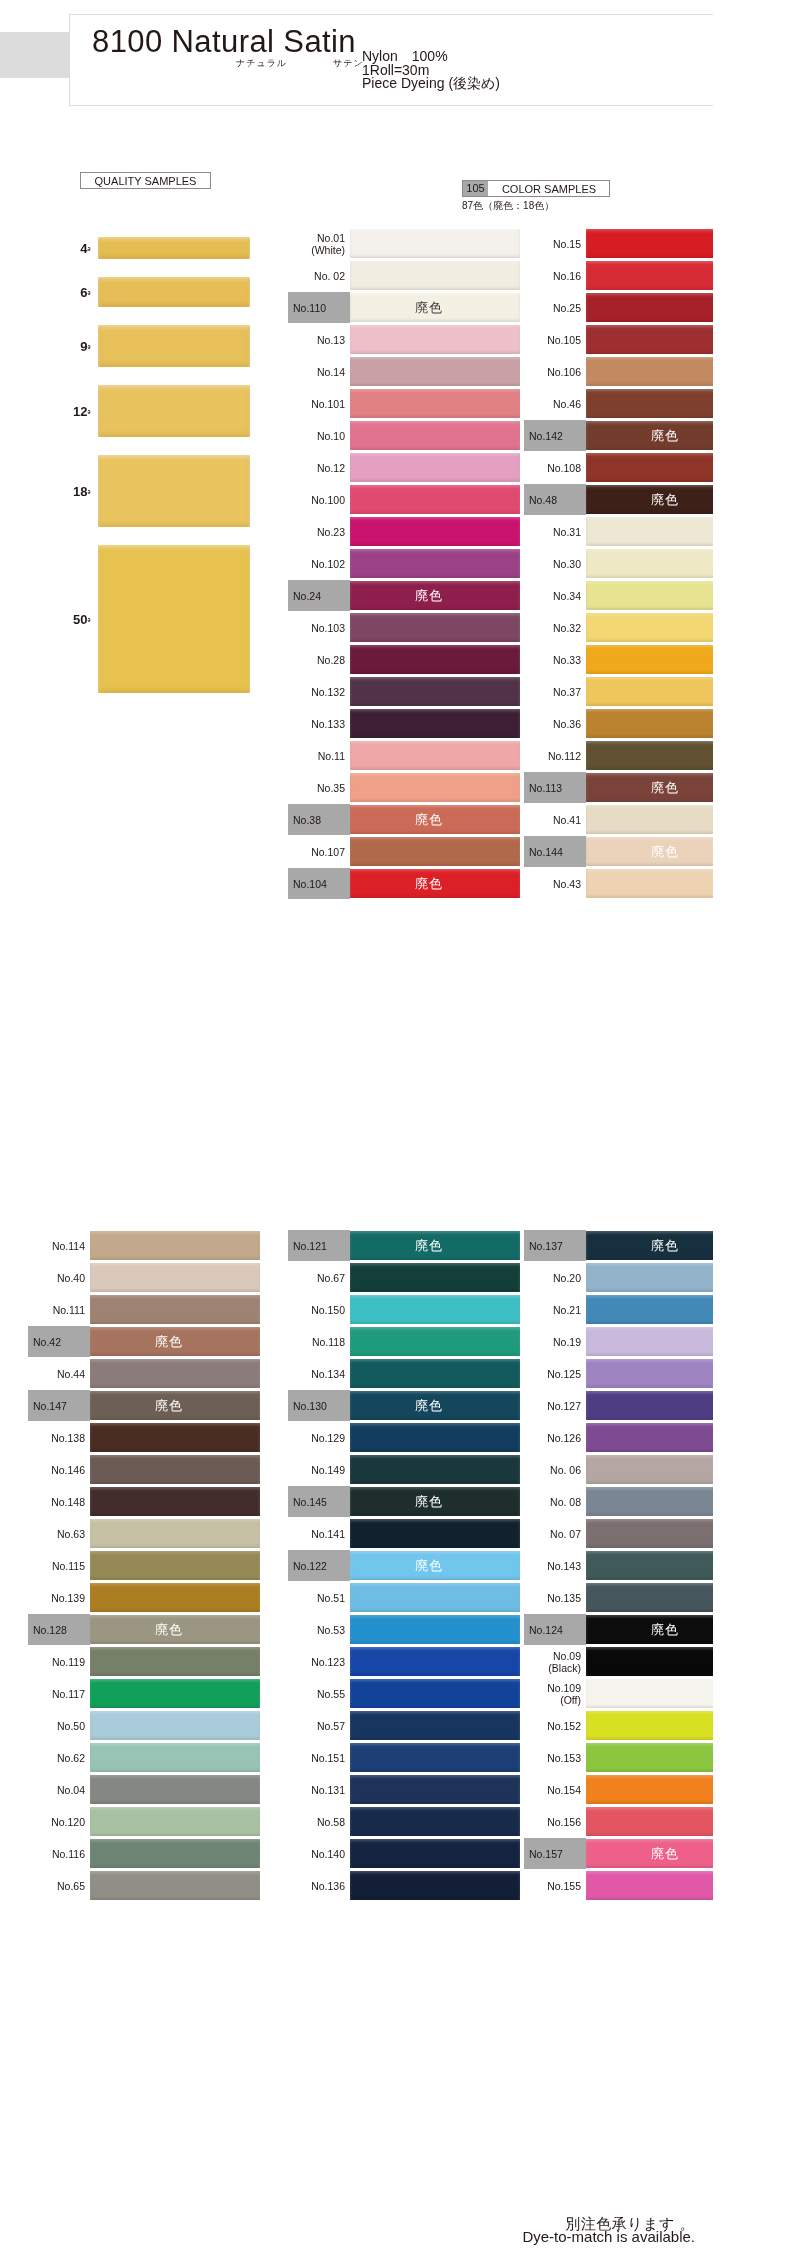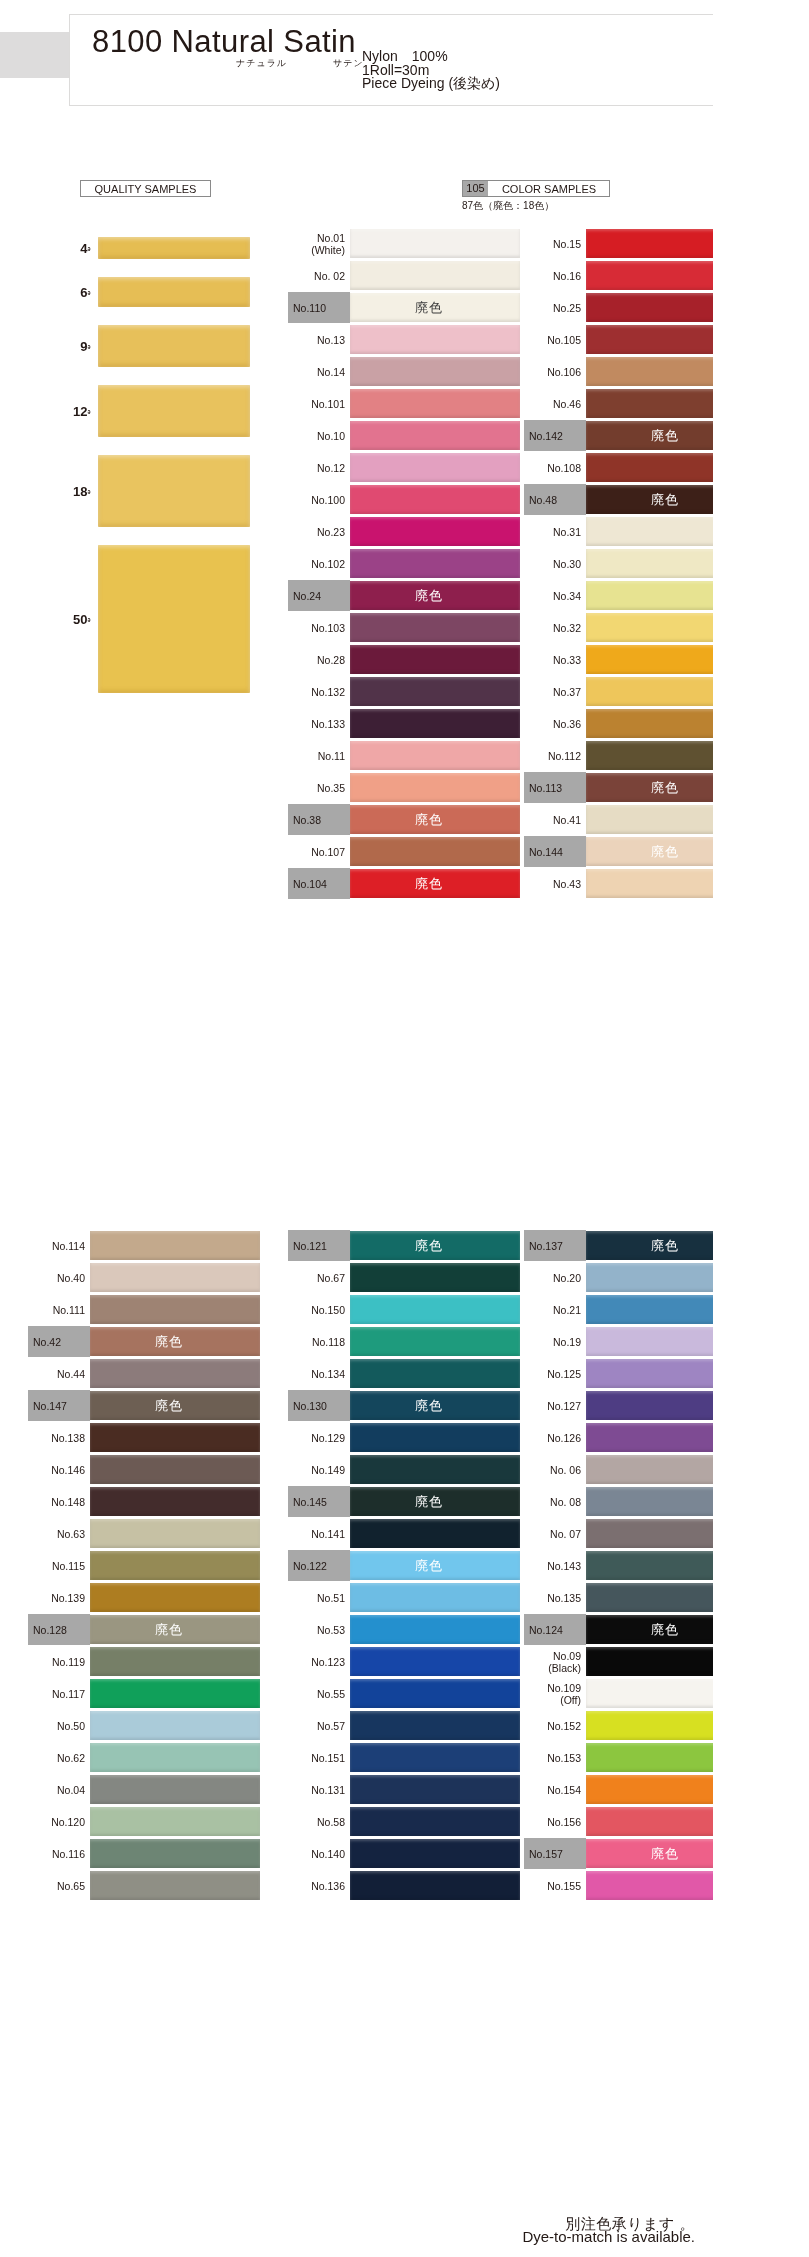--- a/index.html
+++ b/index.html
@@ -72,21 +72,21 @@
     position: absolute;
     border: 1px solid #8a8a8a;
     background: #ffffff;
     font-size: 11px;
     color: #231815;
     height: 17px;
     line-height: 16px;
     text-align: center;
     white-space: nowrap;
   }
-  #quality-head { left: 80px; top: 180px; width: 131px; }
+  #quality-head { left: 80px; top: 172px; width: 131px; }
   #color-head {
     left: 462px; top: 180px; width: 148px;
     padding-left: 26px;
     text-align: center;
   }
   #color-head .badge {
     position: absolute;
     left: 0; top: 0;
     width: 25px; height: 15px;
     background: #a8a8a8;

